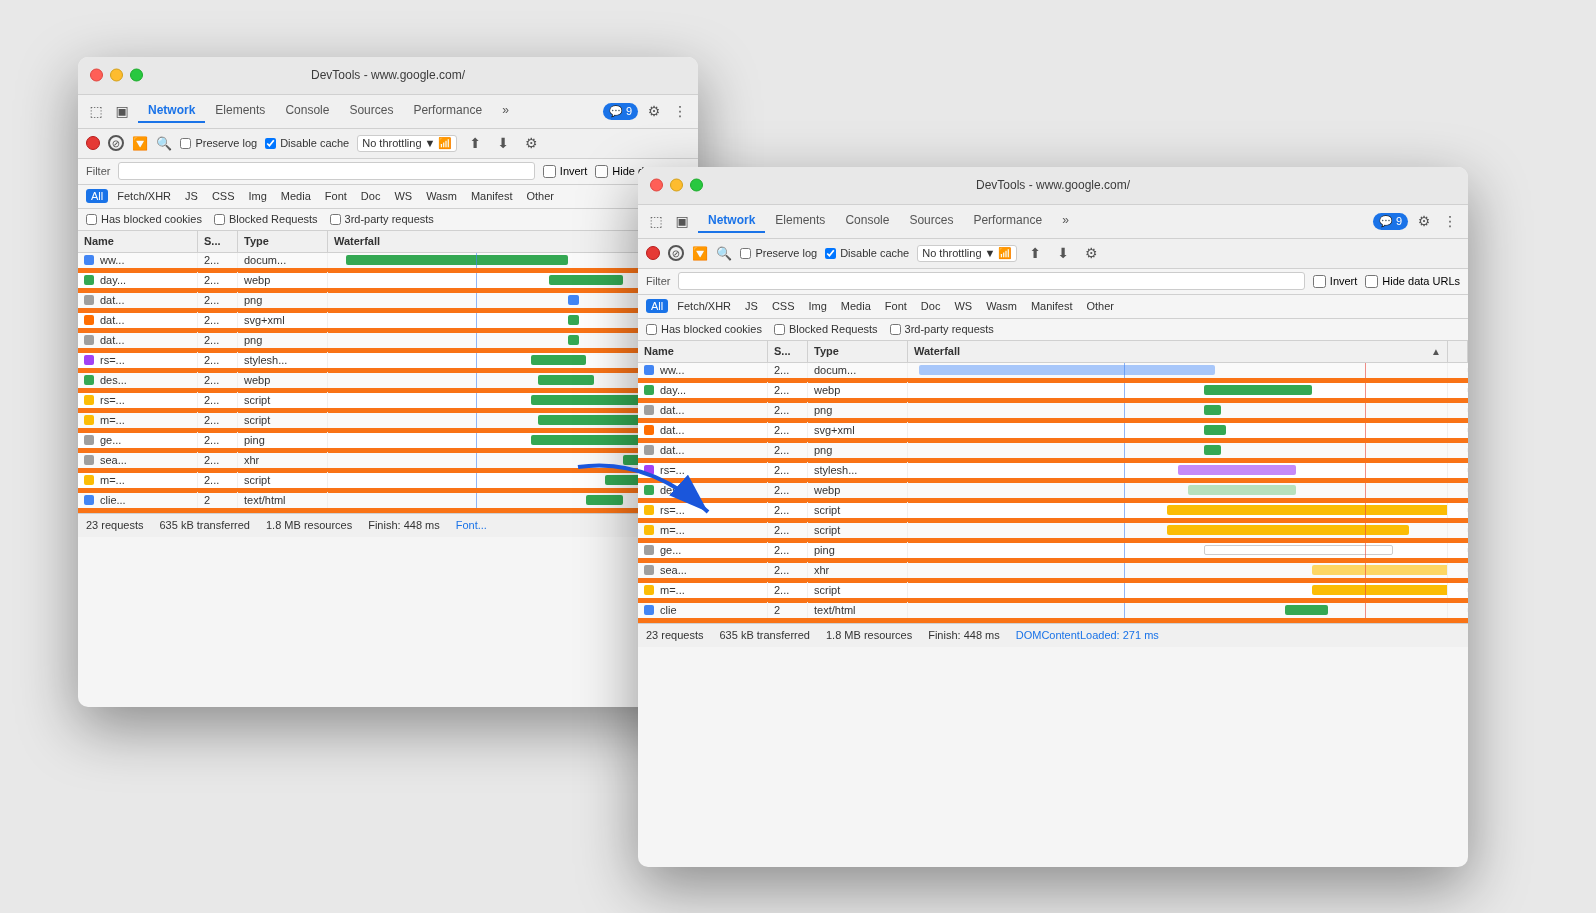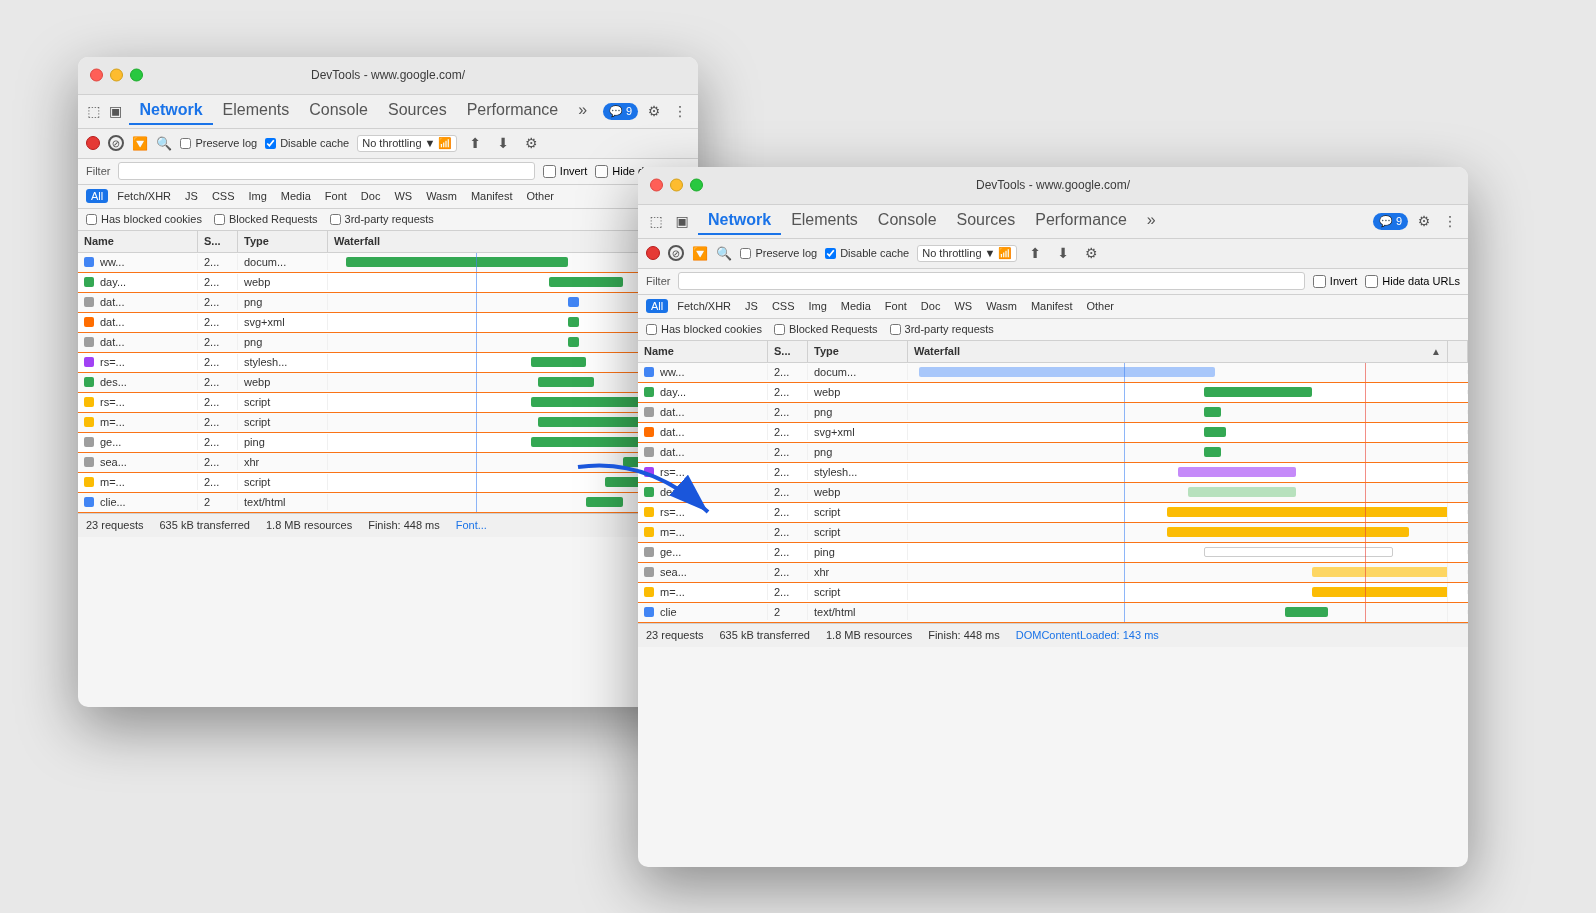--- a/index.html
+++ b/index.html
@@ -105,21 +105,21 @@
 
     .tab-bar {
       display: flex;
       align-items: center;
       gap: 0;
       flex: 1;
     }
 
     .tab {
       padding: 4px 10px;
-      font-size: 16px;
+      font-size: 12px;
       color: #555;
       cursor: pointer;
       border-bottom: 2px solid transparent;
       white-space: nowrap;
     }
 
     .tab.active {
       color: #1a73e8;
       border-bottom: 2px solid #1a73e8;
       font-weight: 600;
@@ -304,21 +304,21 @@
       overflow: hidden;
       white-space: nowrap;
     }
 
     .table-body {
       overflow-y: auto;
     }
 
     .table-row {
       display: grid;
-      border-bottom: 1px solid #f97316;
+      border-bottom: 5px solid #f97316;
       height: 20px;
       align-items: center;
     }
 
     .back .table-row {
       grid-template-columns: 120px 40px 90px 1fr;
     }
 
     .front .table-row {
       grid-template-columns: 130px 40px 100px 1fr 20px;
@@ -958,16 +958,16 @@
       <div class="td"></div>
     </div>
         </div>
     </div>
 
     <div class="status-bar">
       <span>23 requests</span>
       <span>635 kB transferred</span>
       <span>1.8 MB resources</span>
       <span>Finish: 448 ms</span>
-      <span class="status-dom">DOMContentLoaded: 143 ms</span>
+      <span class="status-dom">DOMContentLoaded: 271 ms</span>
     </div>
   </div>
 </div>
 
 </body></html>

